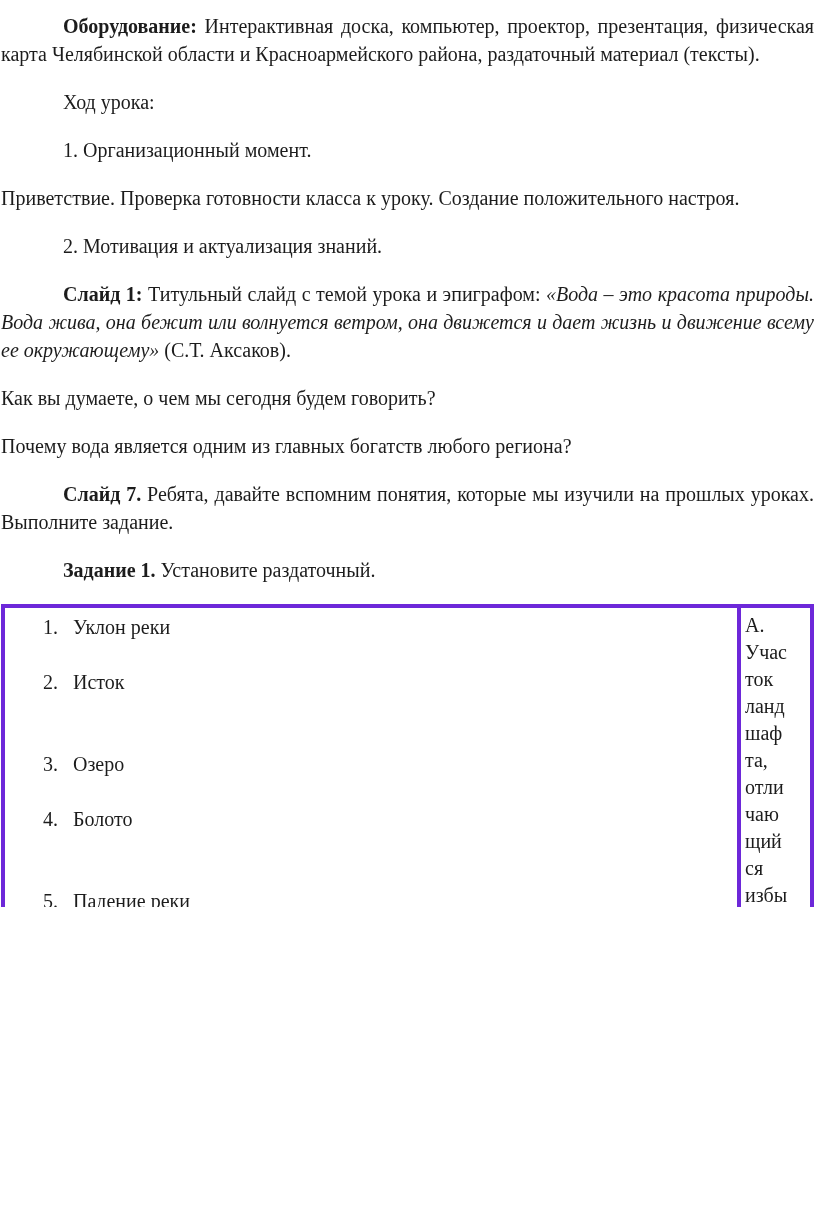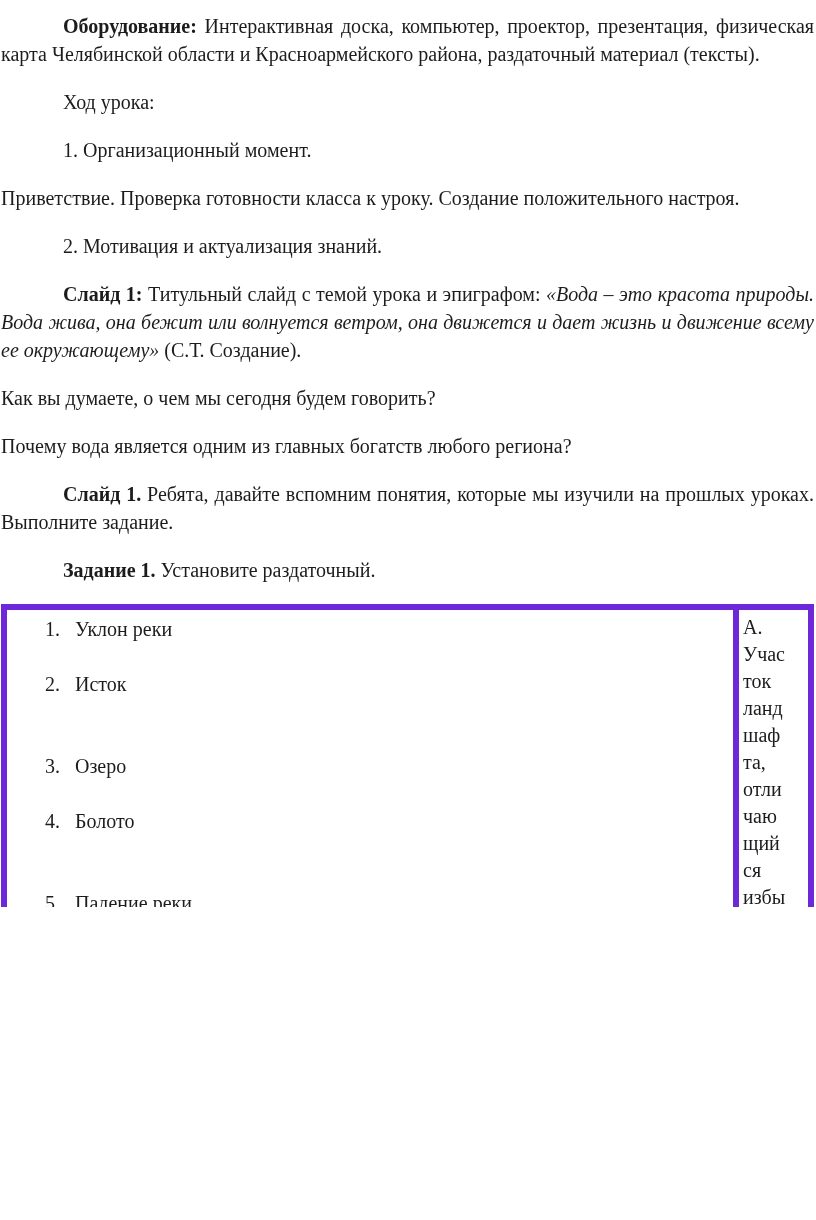--- a/index.html
+++ b/index.html
@@ -23,21 +23,21 @@
   .i    { font-style: italic; }
   .no-gap { margin-bottom: 0; }
   .big-gap { }
 
   table.match {
     width: 100%;
     border-collapse: collapse;
     table-layout: fixed;
   }
   table.match td {
-    border: 6px solid #6d28d9;
+    border: 4px solid #6d28d9;
     vertical-align: top;
   }
   td.terms-cell { padding: 5px 8px 5px 38px; }
   td.def-cell {
     width: 64px;
     padding: 4px 1px 2px 4px;
     white-space: pre-line;
     line-height: 27px;
     overflow: hidden;
   }
@@ -55,28 +55,28 @@
   <p class="just ind"><b>Оборудование:</b><span> Интерактивная доска, компьютер, проектор, презентация, физическая карта Челябинской области и Красноармейского района, раздаточный материал (тексты).</span></p>
 
   <p class="ind b">Ход урока:</p>
 
   <p class="ind b">1. Организационный момент.</p>
 
   <p class="just">Приветствие. Проверка готовности класса к уроку. Создание положительного настроя.</p>
 
   <p class="ind b">2. Мотивация и актуализация знаний.</p>
 
-  <p class="just ind"><b>Слайд 1:</b><span> Титульный слайд с темой урока и эпиграфом: </span><span class="i">«Вода – это красота природы. Вода жива, она бежит или волнуется ветром, она движется и дает жизнь и движение всему ее окружающему»</span><span> (С.Т. Создание).</span></p>
+  <p class="just ind"><b>Слайд 1:</b><span> Титульный слайд с темой урока и эпиграфом: </span><span class="i">«Вода – это красота природы. Вода жива, она бежит или волнуется ветром, она движется и дает жизнь и движение всему ее окружающему»</span><span> (С.Т. Аксаков).</span></p>
 
 
   <p class="big-gap">Как вы думаете, о чем мы сегодня будем говорить?</p>
 
   <p>Почему вода является одним из главных богатств любого региона?</p>
 
-  <p class="just ind"><b>Слайд 1.</b><span> Ребята, давайте вспомним понятия, которые мы изучили на прошлых уроках. Выполните задание.</span></p>
+  <p class="just ind"><b>Слайд 7.</b><span> Ребята, давайте вспомним понятия, которые мы изучили на прошлых уроках. Выполните задание.</span></p>
 
   <p class="ind"><b>Задание 1.</b><span> Установите раздаточный.</span></p>
 
   <table class="match">
     <tbody>
         <tr>
       <td class="terms-cell">
         <div class="terms-list">
           <div class="term"><span class="num">1.</span><span>Уклон реки</span></div>
           <div class="term"><span class="num">2.</span><span>Исток</span></div>

